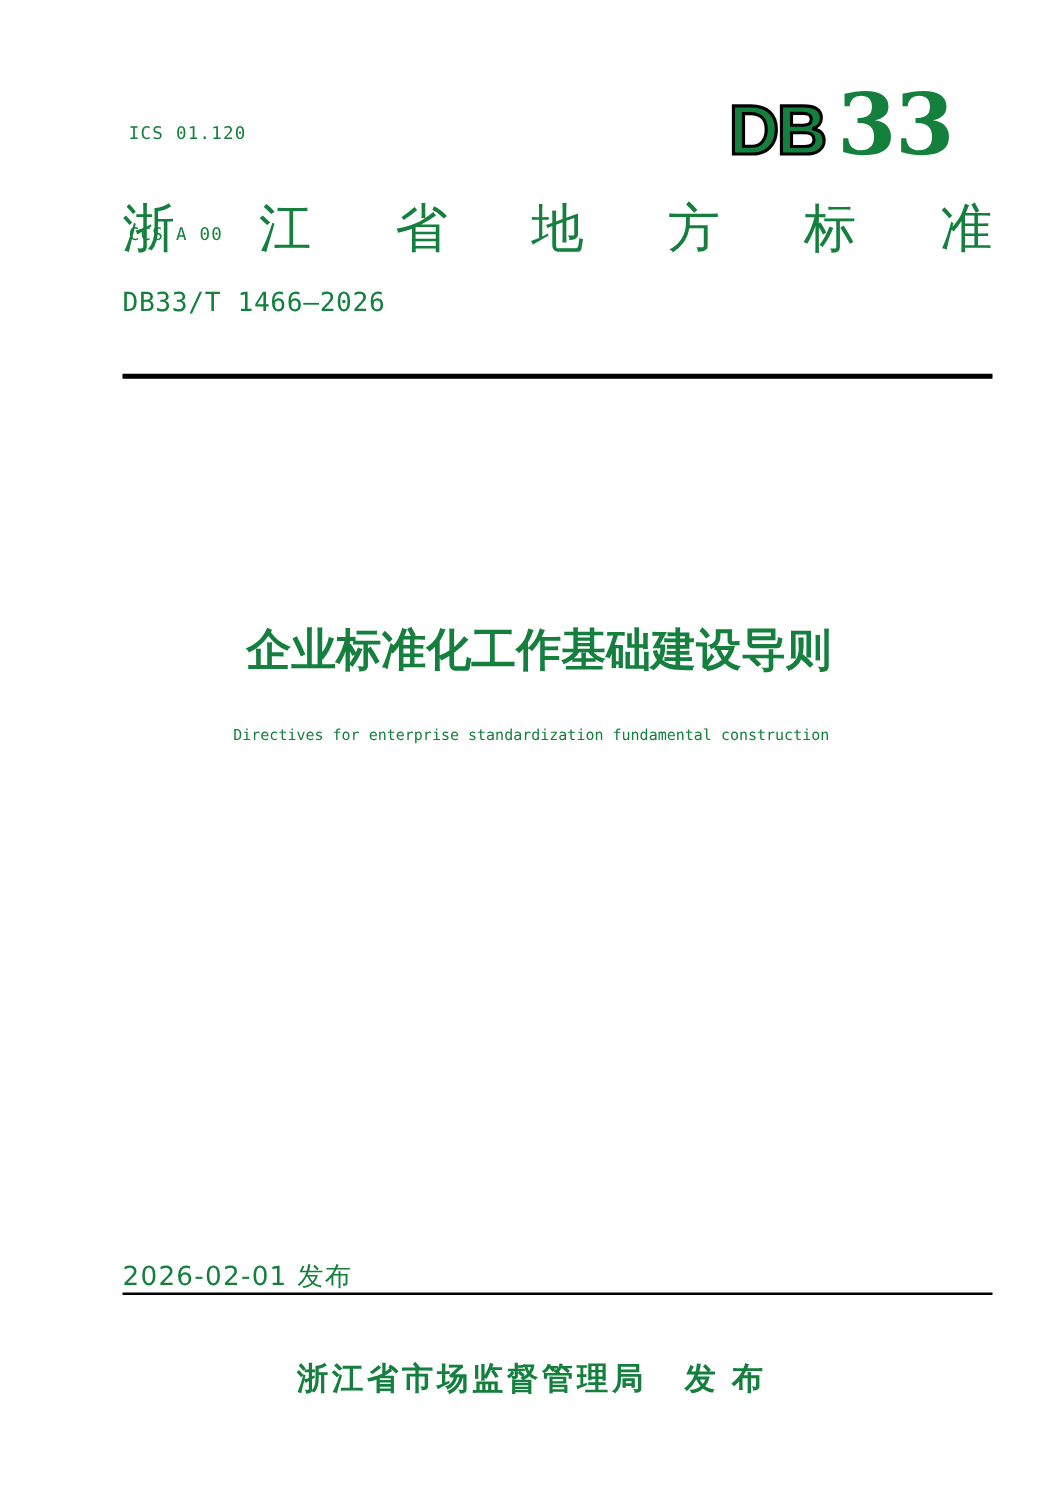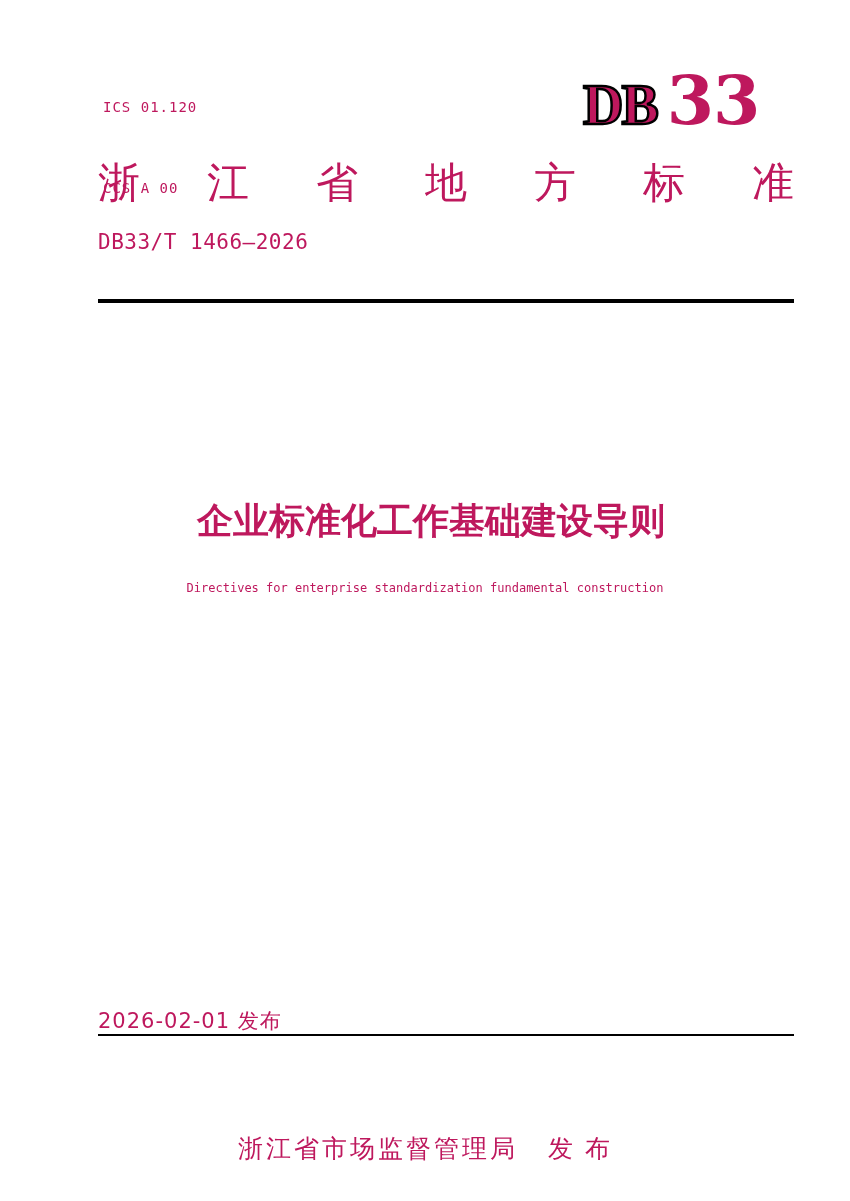--- a/index.html
+++ b/index.html
@@ -3,21 +3,21 @@
 <meta charset="utf-8">
 <style>
   * { margin: 0; padding: 0; box-sizing: border-box; }
   html, body { background: #e8e8e8; }
   .page {
     position: relative;
     width: 850px;
     height: 1201px;
     margin: 0 auto;
     background: #ffffff;
-    color: #be185d;
+    color: #15803d;
     font-family: "DejaVu Sans", sans-serif;
     overflow: hidden;
   }
 
   
   .ics-block {
     position: absolute;
     left: 103px;
     top: 40px;
     font-family: "DejaVu Sans Mono", monospace;
@@ -29,21 +29,21 @@
 
   
   .db-logo {
     position: absolute;
     left: 583px;
     top: 66px;
     white-space: nowrap;
     line-height: 1;
   }
   .db-logo .db {
-    font-family: Liberation Serif, serif;
+    font-family: Liberation Sans, sans-serif;
     font-weight: bold;
     font-size: 56px;
     letter-spacing: -2px;
     -webkit-text-stroke: 2.5px #000;
     vertical-align: baseline;
   }
   .db-logo .num {
     font-family: "DejaVu Serif", serif;
     font-weight: bold;
     font-size: 68px;
@@ -127,28 +127,28 @@
     font-size: 21px;
     font-weight: 500;
     letter-spacing: 1px;
     line-height: 26px;
   }
 
   
   .publisher-row {
     position: absolute;
     left: 0;
-    top: 1132px;
+    top: 1086px;
     width: 100%;
     display: flex;
     justify-content: center;
     align-items: center;
     gap: 30px;
     font-size: 25px;
-    font-weight: normal;
+    font-weight: bold;
   }
   .publisher-row .pub-name { letter-spacing: 3px; }
   .publisher-row .pub-action { letter-spacing: 2px; }
 </style>
 </head>
 <body>
 
 <div class="page">
 
   <div class="ics-block">

